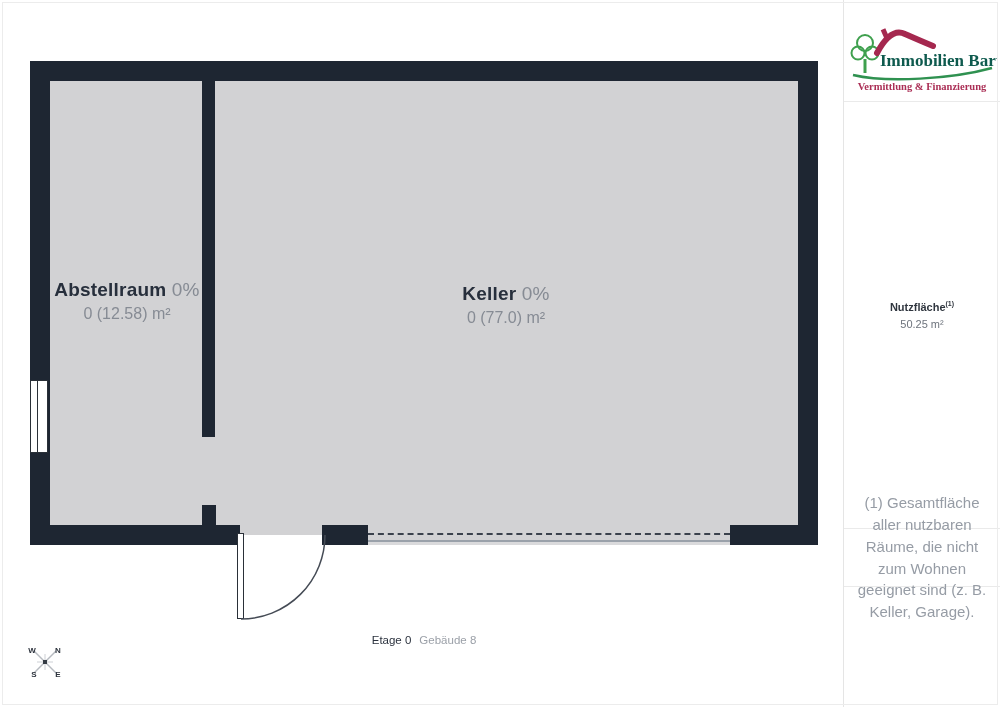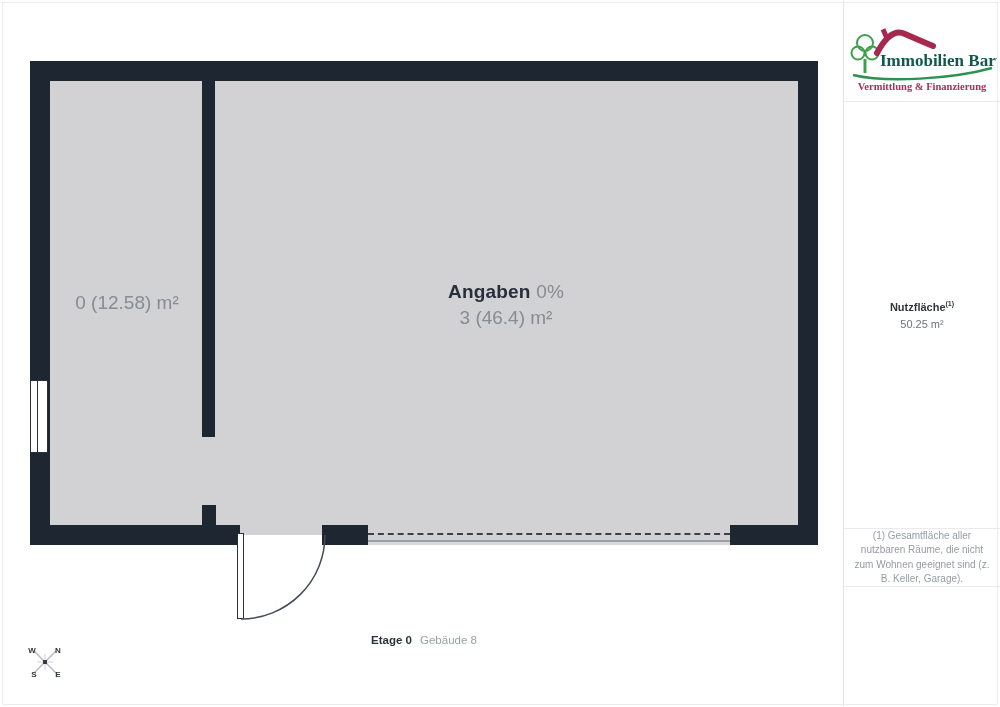--- a/index.html
+++ b/index.html
@@ -16,41 +16,41 @@
   .door-leaf { position:absolute; background:#ffffff; border:1px solid #2a3038; }
   .arc-svg { position:absolute; left:0; top:0; width:843px; height:707px; pointer-events:none; }
   .gdoor-strip { position:absolute; background:#d2d2d4; }
   .gdoor-dash { position:absolute; border-top:2px dashed #3a414c; }
   .gdoor-solid { position:absolute; background:#9aa1aa; }
   .gdoor-below { position:absolute; background:#dadadc; }
 
   .room-label { position:absolute; transform:translate(-50%,-50%); text-align:center; white-space:nowrap; }
   .room-name { font-size:19px; color:#272f3c; font-weight:700; letter-spacing:.2px; }
   .room-name .pct { font-weight:400; color:#868b94; }
-  .room-area { font-size:19px; color:#868b94; margin-top:4px; font-weight:400; }
+  .room-area { font-size:16px; color:#868b94; margin-top:4px; font-weight:400; }
 
   .etage { position:absolute; transform:translate(-50%,-50%); font-size:11.5px; white-space:nowrap; }
-  .etage .b { font-weight:700; color:#2b323e;text-align:right; }
+  .etage .b { font-weight:400; color:#2b323e;text-align:right; }
   .etage .g { color:#9ba0a8; margin-left:8px; }
 
   .compass-letter { position:absolute; transform:translate(-50%,-50%); font-size:8px; font-weight:700; color:#2c323c; }
 
   
   .sidebar { position:absolute; left:843px; top:0; width:157px; height:707px; border-left:1px solid #e5e5e5; background:#fff; }
   .side-sec { border-bottom:1px solid #eaeaea; display:flex; flex-direction:column; align-items:center; justify-content:center; }
   .sec-logo { height:102px; }
   .sec-metric { height:427px; }
   .sec-footnote { height:58px; }
   .sec-disclaimer { height:117px; border-bottom:none; }
 
   .metric-label { font-size:11px; font-weight:700; color:#30363f; }
   .metric-label sup { font-size:7px; }
   .metric-value { font-size:11px; color:#6e747d; margin-top:5px; }
 
-  .footnote, .disclaimer { width:136px; text-align:center; font-size:10px; line-height:1.45; color:#969ca5; }
+  .footnote, .disclaimer { width:136px; text-align:center; font-size:15px; line-height:1.45; color:#969ca5; }
   .brand { margin-top:10px; font-size:11px; letter-spacing:1.2px; color:#3a4049; }
   .brand .b { font-weight:700; }
 </style>
 </head>
 <body>
 
 <div class="canvas">
 
   <div class="plan">
 
@@ -76,29 +76,33 @@
     <div class="gdoor-dash" style="left:368px; top:533px; width:362px; height:0;"></div>
     <div class="gdoor-solid" style="left:368px; top:540px; width:362px; height:2px;"></div>
     <div class="gdoor-below" style="left:368px; top:542px; width:362px; height:3px;"></div>
 
     <div class="door-leaf" style="left:237px; top:533px; width:7px; height:86px;"></div>
     <svg class="arc-svg" viewBox="0 0 843 707">
       <path d="M 241 619 A 84 84 0 0 0 325 535" fill="none" stroke="#454b55" stroke-width="1.5"></path>
     </svg>
 
     <div class="room-label" style="left:127px; top:301px;">
+      <div class="room-name">
+        <span>Abstellraum</span>
+        <span class="pct">0%</span>
+      </div>
       <div class="room-area">0 (12.58) m²</div>
     </div>
 
     <div class="room-label" style="left:506px; top:305px;">
       <div class="room-name">
-        <span>Angaben</span>
+        <span>Keller</span>
         <span class="pct">0%</span>
       </div>
-      <div class="room-area">3 (46.4) m²</div>
+      <div class="room-area">0 (77.0) m²</div>
     </div>
 
     <div class="etage" style="left:424px; top:640px;">
       <span class="b">Etage 0</span><span class="g">Gebäude 8</span>
     </div>
 
     <svg style="position:absolute; left:27px; top:644px;" width="36" height="36" viewBox="0 0 36 36">
       <line x1="7" y1="7" x2="29" y2="29" stroke="#b6bac0" stroke-width="1.4"></line>
       <line x1="29" y1="7" x2="7" y2="29" stroke="#b6bac0" stroke-width="1.4"></line>
       <line x1="18" y1="10" x2="18" y2="26" stroke="#cdd0d5" stroke-width="1"></line>

